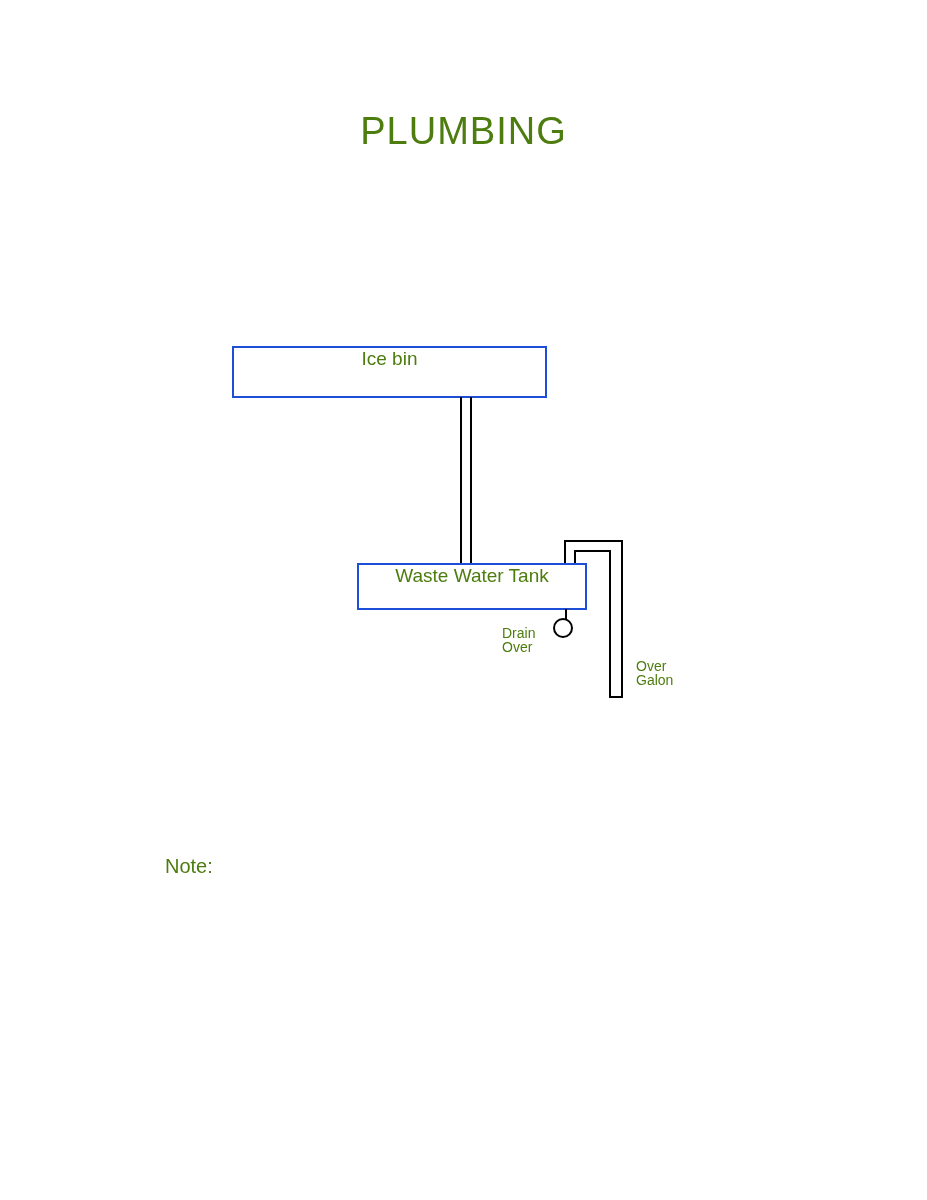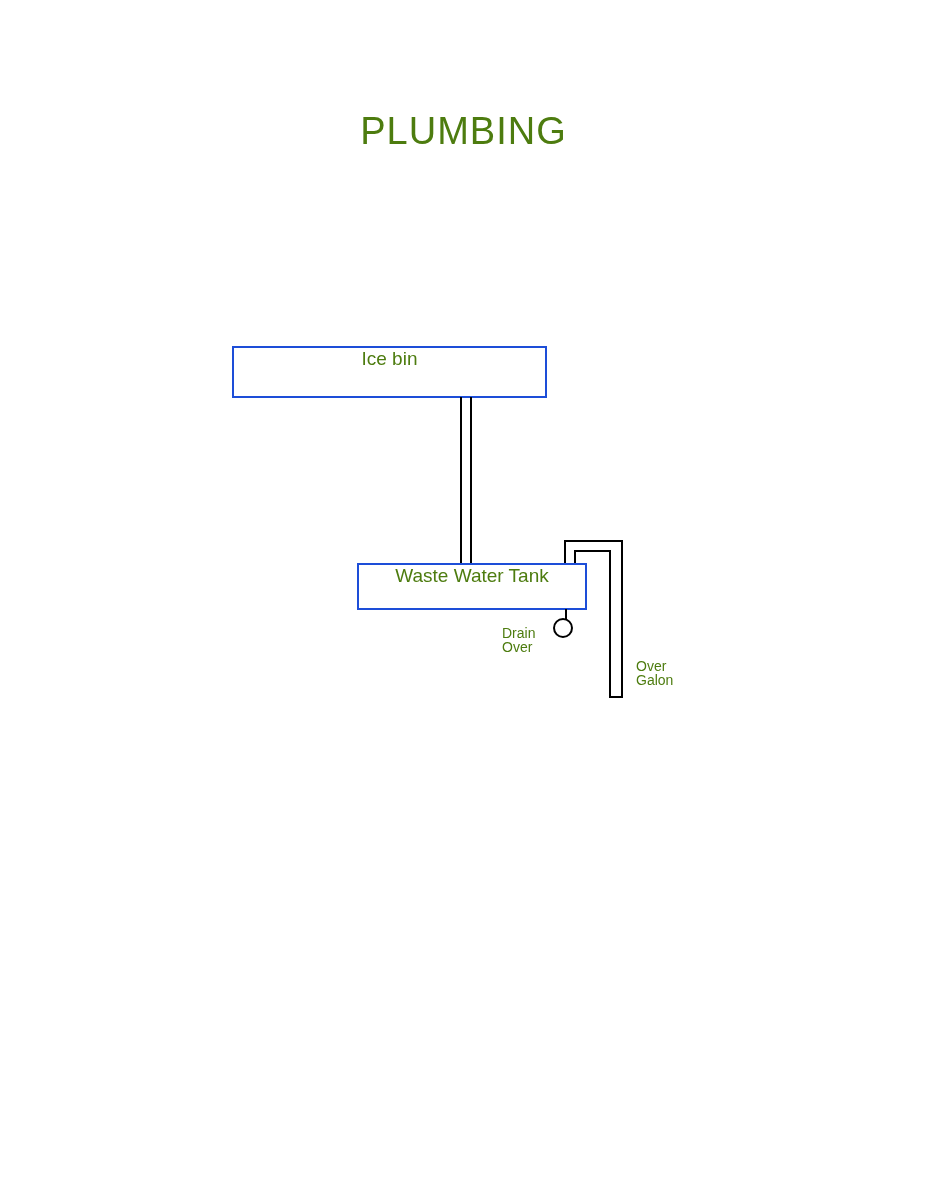--- a/index.html
+++ b/index.html
@@ -89,15 +89,16 @@
     <div>Drain</div>
     <div>Over</div>
   </div>
 
   <div class="small-label overflow-label">
     <div>Over</div>
     <div>Galon</div>
   </div>
 
   <div class="notes">
+    <div>Note:</div>
   </div>
 
 </div>
 
 </body></html>

